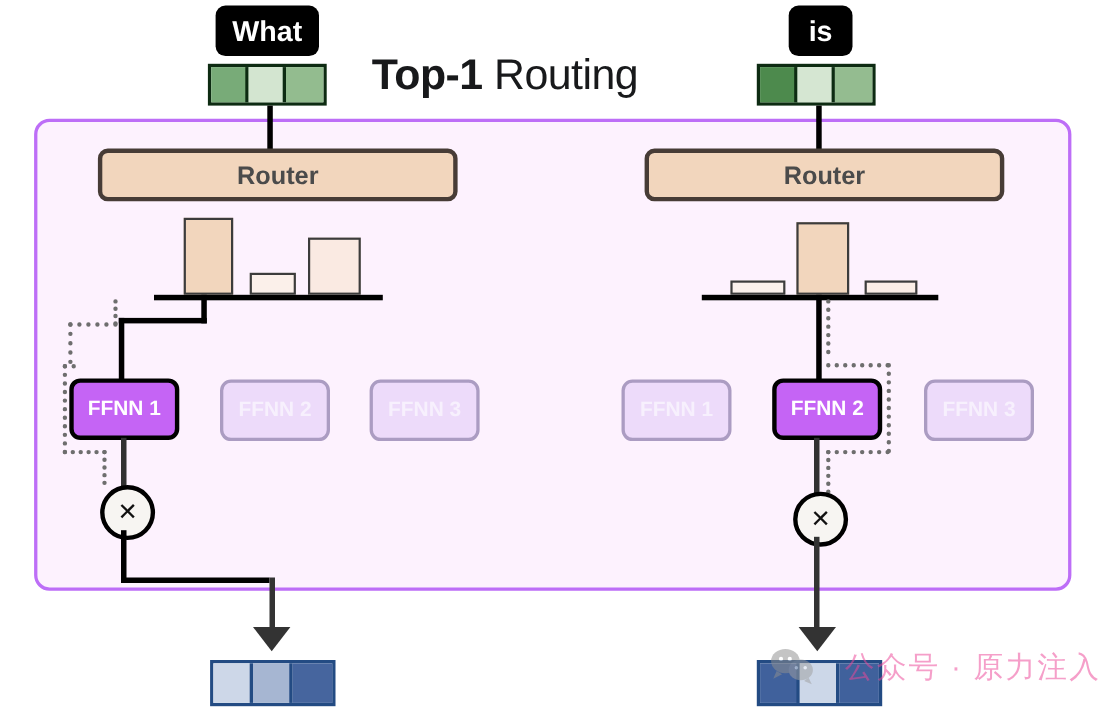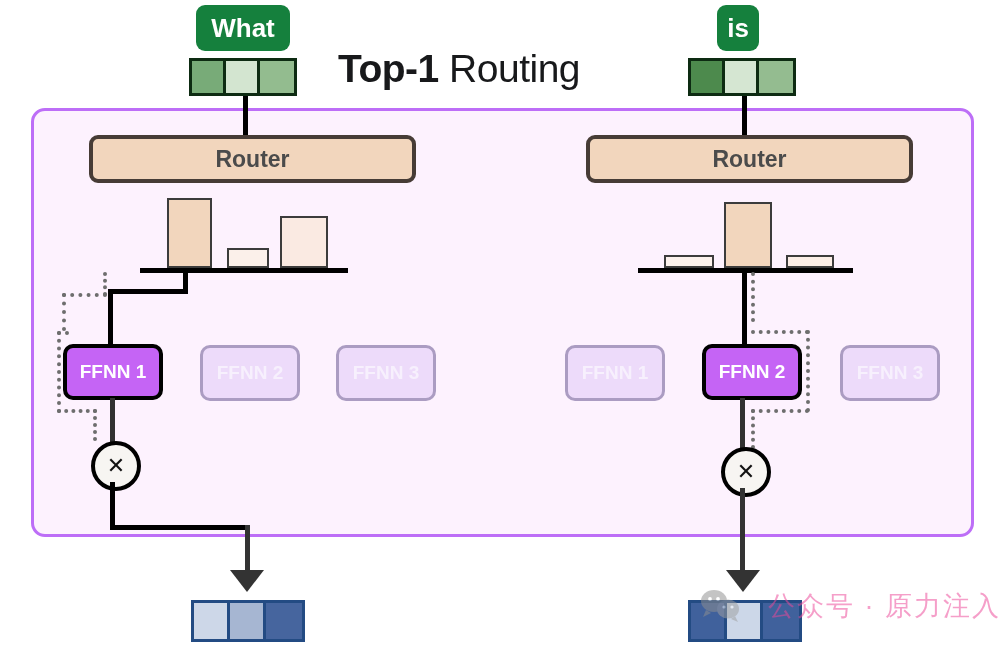--- a/index.html
+++ b/index.html
@@ -6,21 +6,21 @@
   body{font-family:"Liberation Sans","DejaVu Sans",sans-serif;}
   #stage{position:relative;width:1004px;height:648px;background:#ffffff;overflow:hidden;}
 
   
   .title{position:absolute;left:338px;top:47px;font-size:39px;color:#18191b;
          letter-spacing:-0.5px;white-space:nowrap;}
   .title .b{font-weight:700;}
   .title .r{font-weight:400;}
 
   
-  .chip{position:absolute;background:#15803d;color:#ffffff;font-weight:700;
+  .chip{position:absolute;background:#000000;color:#ffffff;font-weight:700;
         font-size:26px;border-radius:9px;display:flex;align-items:center;
         justify-content:center;line-height:1;}
 
   
   .vec{position:absolute;display:flex;box-sizing:border-box;}
   .vec.green{border:3px solid #0d2b12;}
   .vec.green .cell{width:34px;height:32px;box-sizing:border-box;border-right:3px solid #0d2b12;}
   .vec.green .cell:last-child{border-right:none;}
 
   .vec.blue{border:3px solid #234b83;}
@@ -142,21 +142,21 @@
 
   <div class="arrowline" style="left:245px;top:525px;height:52px;"></div>
   <div class="arrowhead" style="left:230px;top:570px;"></div>
 
   <div class="vec blue" style="left:191px;top:600px;">
     <div class="cell" style="background:#cdd7e8"></div>
     <div class="cell" style="background:#a6b6d2"></div>
     <div class="cell" style="background:#46659e"></div>
   </div>
 
-  <div class="chip" style="left:717px;top:5px;width:42px;height:46px;">
+  <div class="chip" style="left:717px;top:5px;width:58px;height:46px;">
     <span>is</span>
   </div>
 
   <div class="vec green" style="left:688px;top:58px;">
     <div class="cell" style="background:#4d8a4d"></div>
     <div class="cell" style="background:#d5e6d2"></div>
     <div class="cell" style="background:#94bc90"></div>
   </div>
   <div class="wire" style="left:742px;top:96px;width:5px;height:40px;"></div>
 

